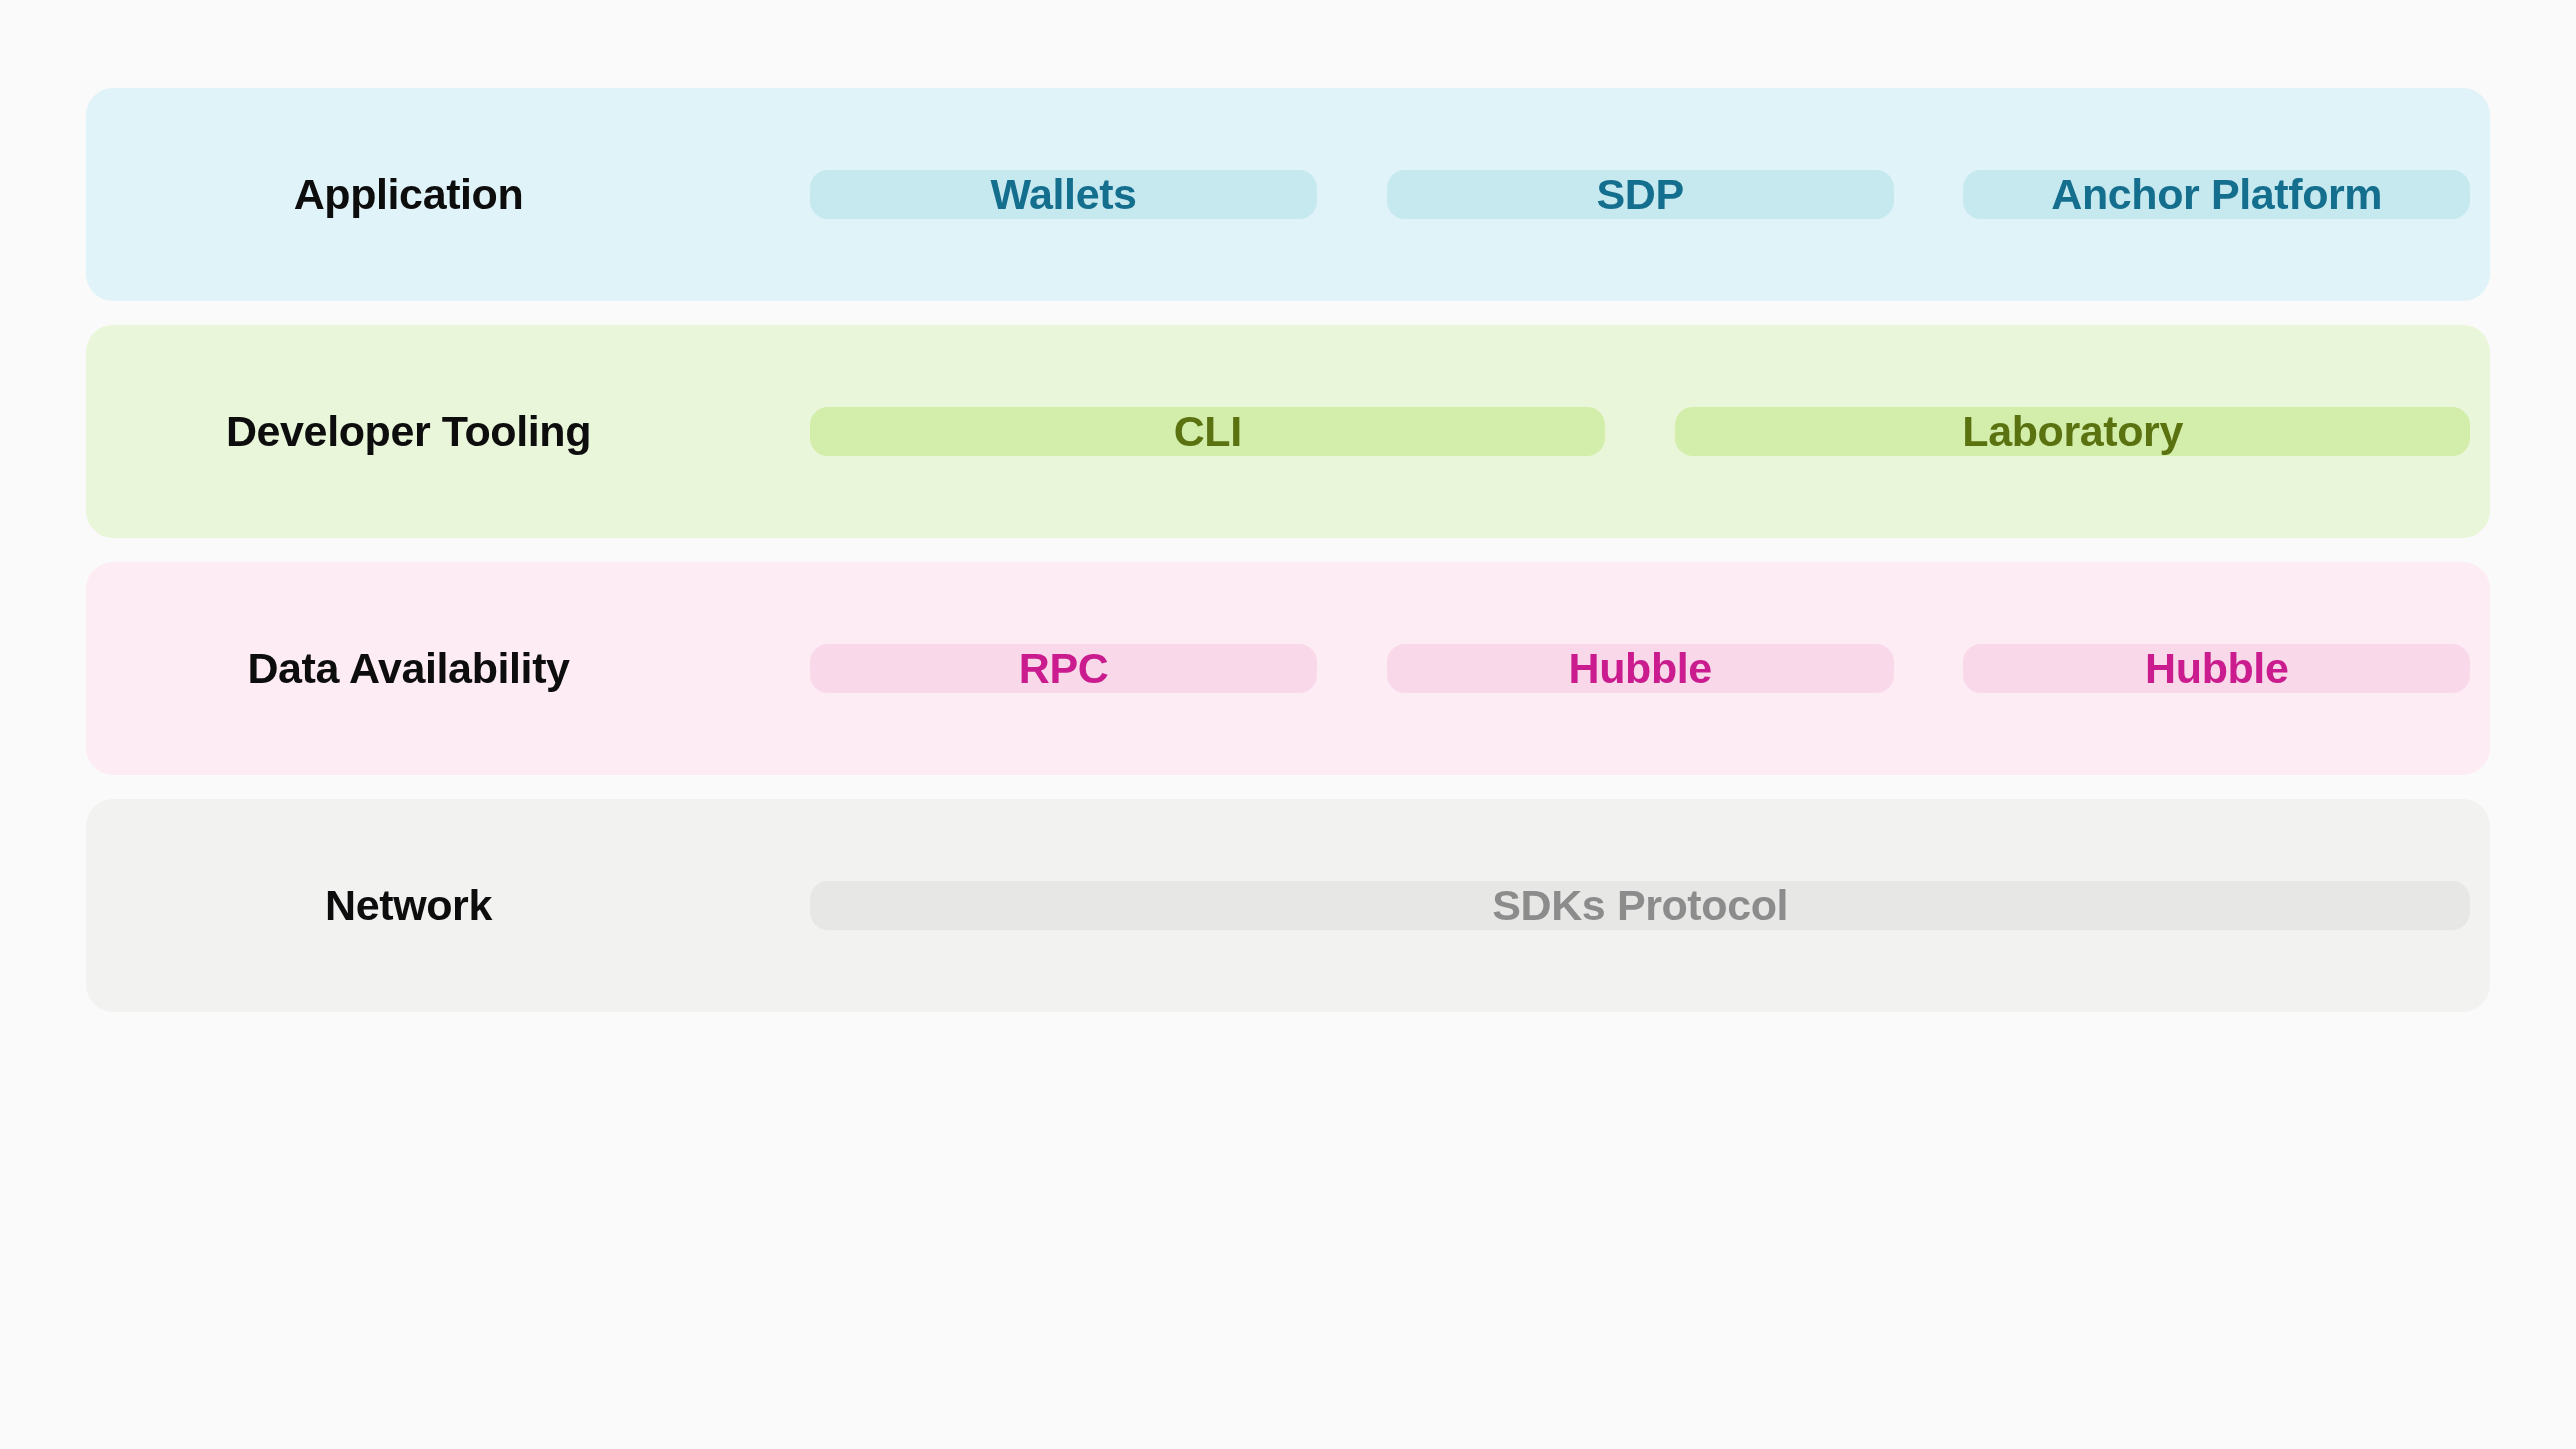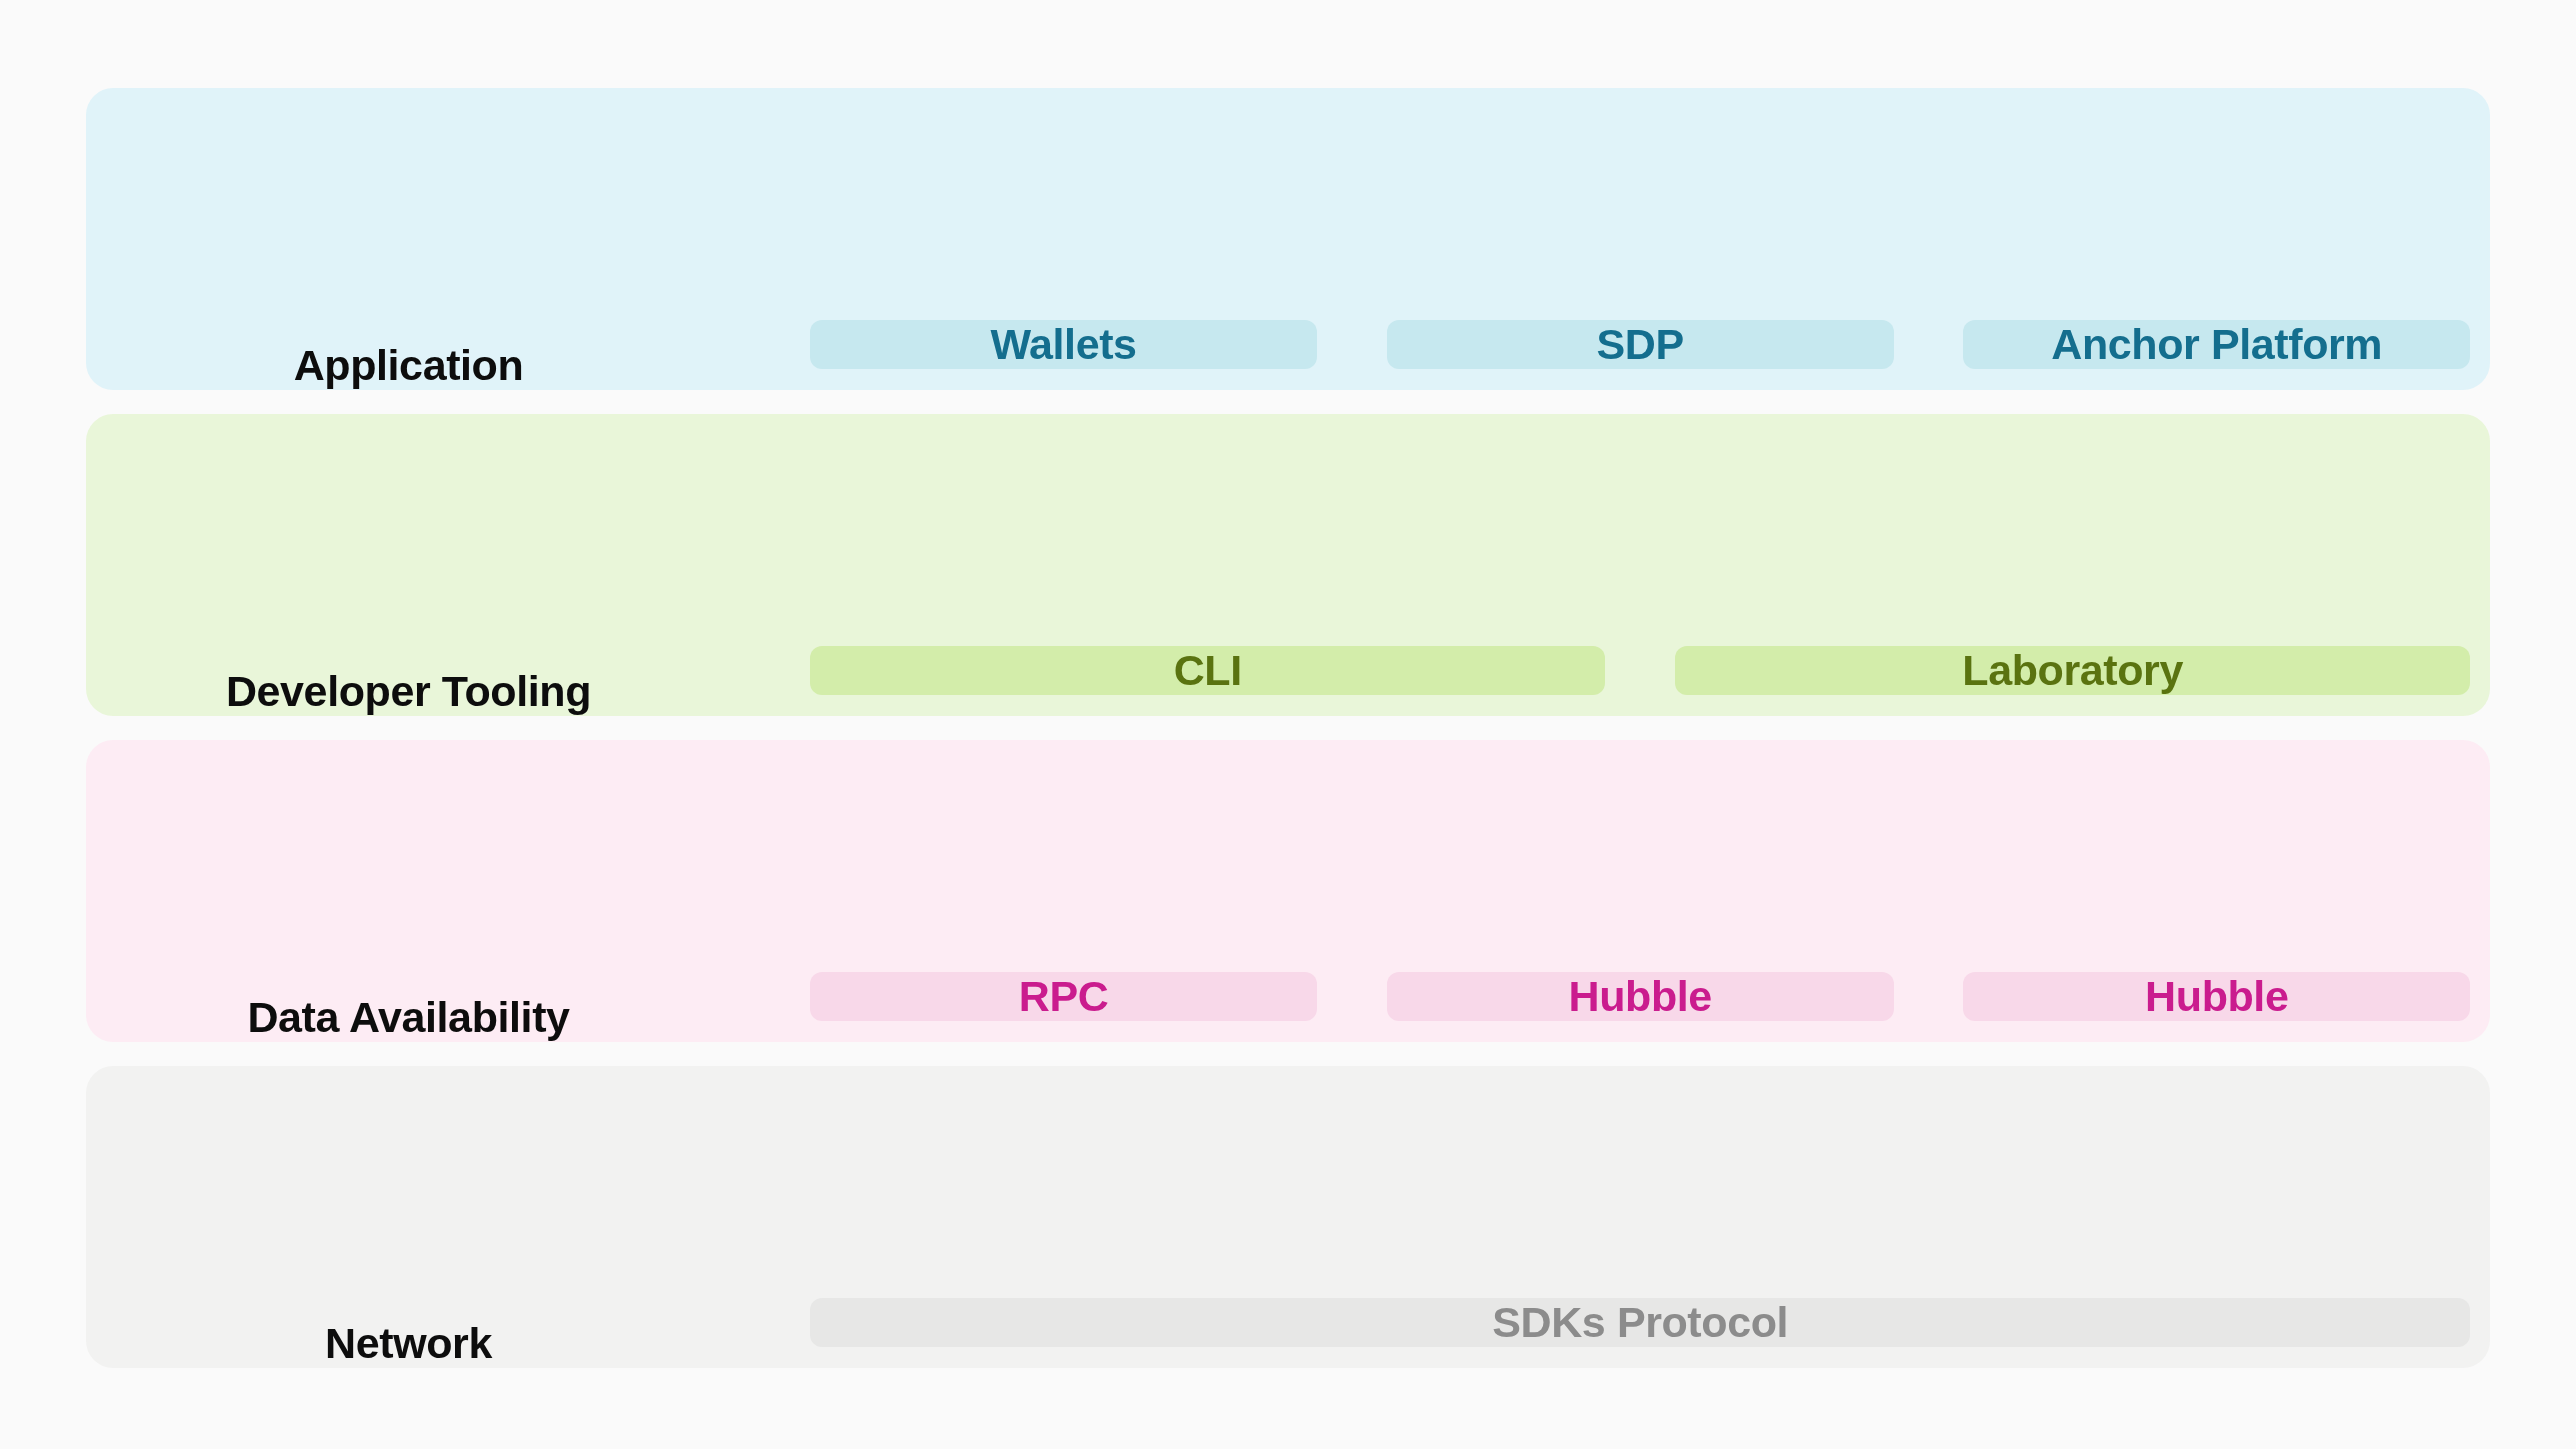--- a/index.html
+++ b/index.html
@@ -14,25 +14,25 @@
   .stack {
     position: absolute;
     left: 86px;
     top: 88px;
     width: 2404px;
     display: flex;
     flex-direction: column;
     gap: 24px;
   }
   .row {
-    height: 302px;
+    height: 213px;
     border-radius: 27px;
     background: var(--row-bg, #eee);
     display: flex;
-    align-items: flex-end;
+    align-items: center;
     gap: 31px;
   }
   .row-label {
     width: 645px;
     flex: 0 0 645px;
     display: flex;
     align-items: center;
     justify-content: center;
     font-size: 43px;
     font-weight: 700;
@@ -41,21 +41,21 @@
   }
   .row-items {
     flex: 1;
     display: flex;
     gap: 21.5px;
     padding: 20.6px 19.7px 21.5px 0;
   }
   .item {
     flex: 1 1 0;
     background: var(--item-bg, #ddd);
-    border-radius: 12px;
+    border-radius: 18px;
     display: flex;
     align-items: center;
     justify-content: center;
     cursor: pointer;
     margin-left: 48px;
   }
   .item-label {
     font-size: 43px;
     font-weight: 700;
     letter-spacing: -0.4px;

